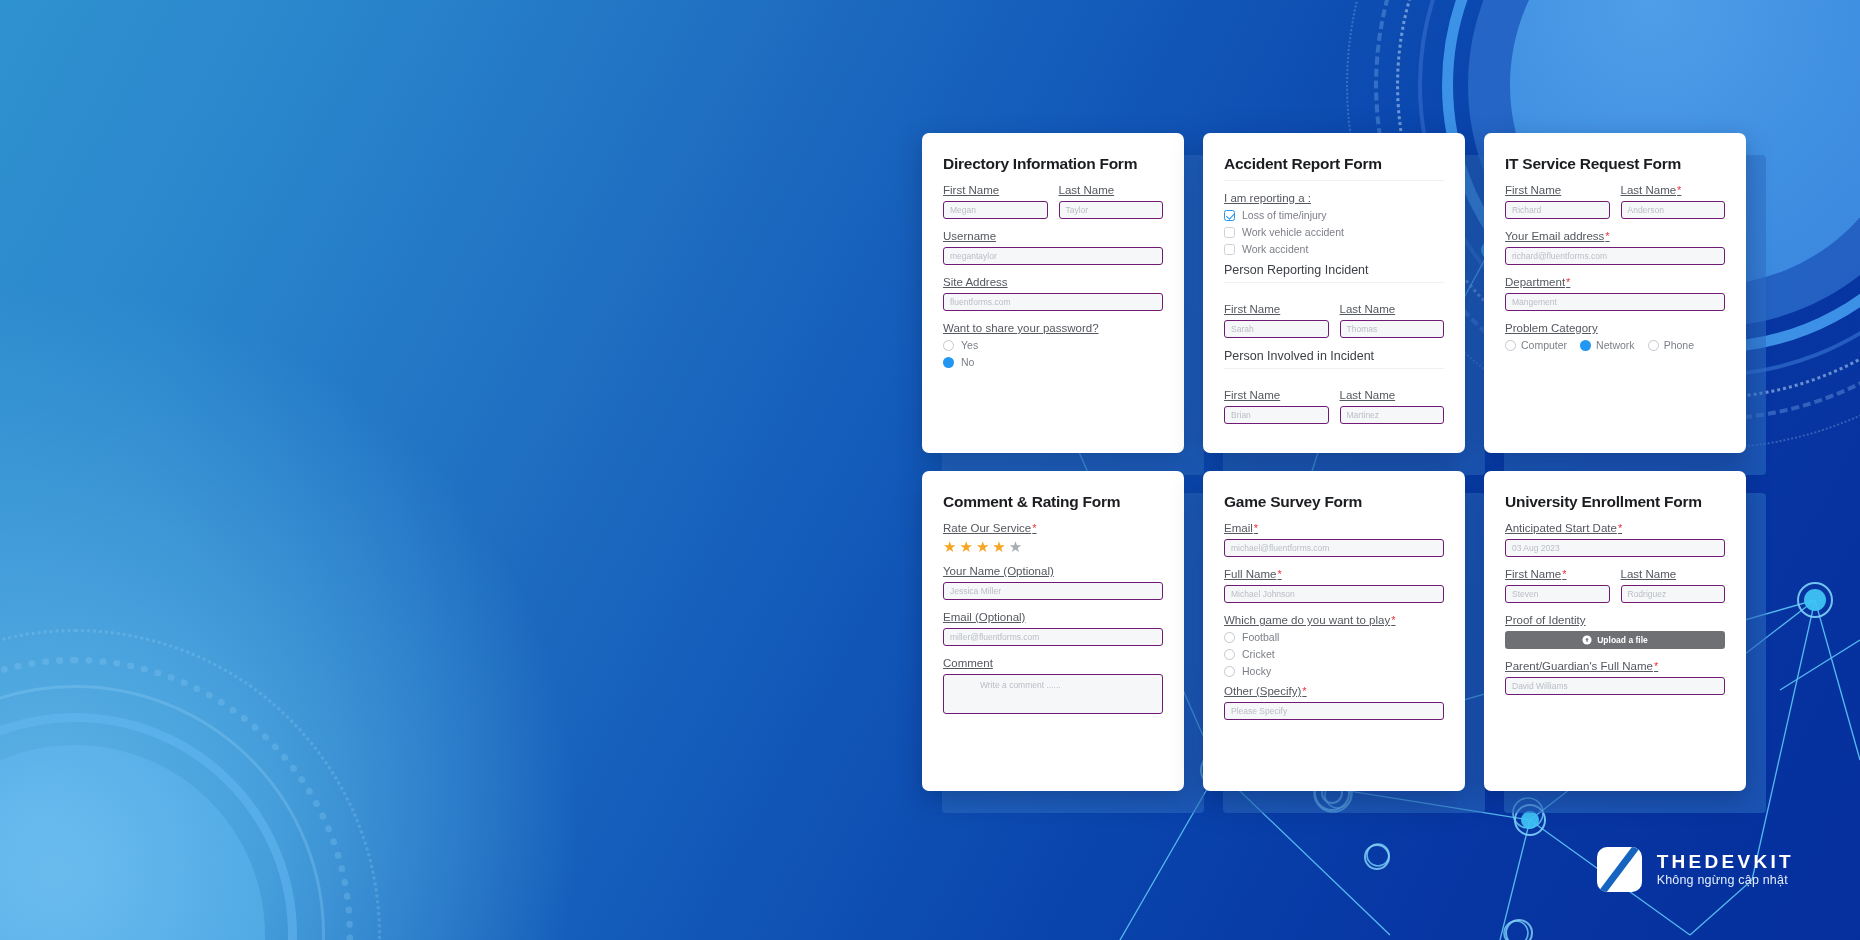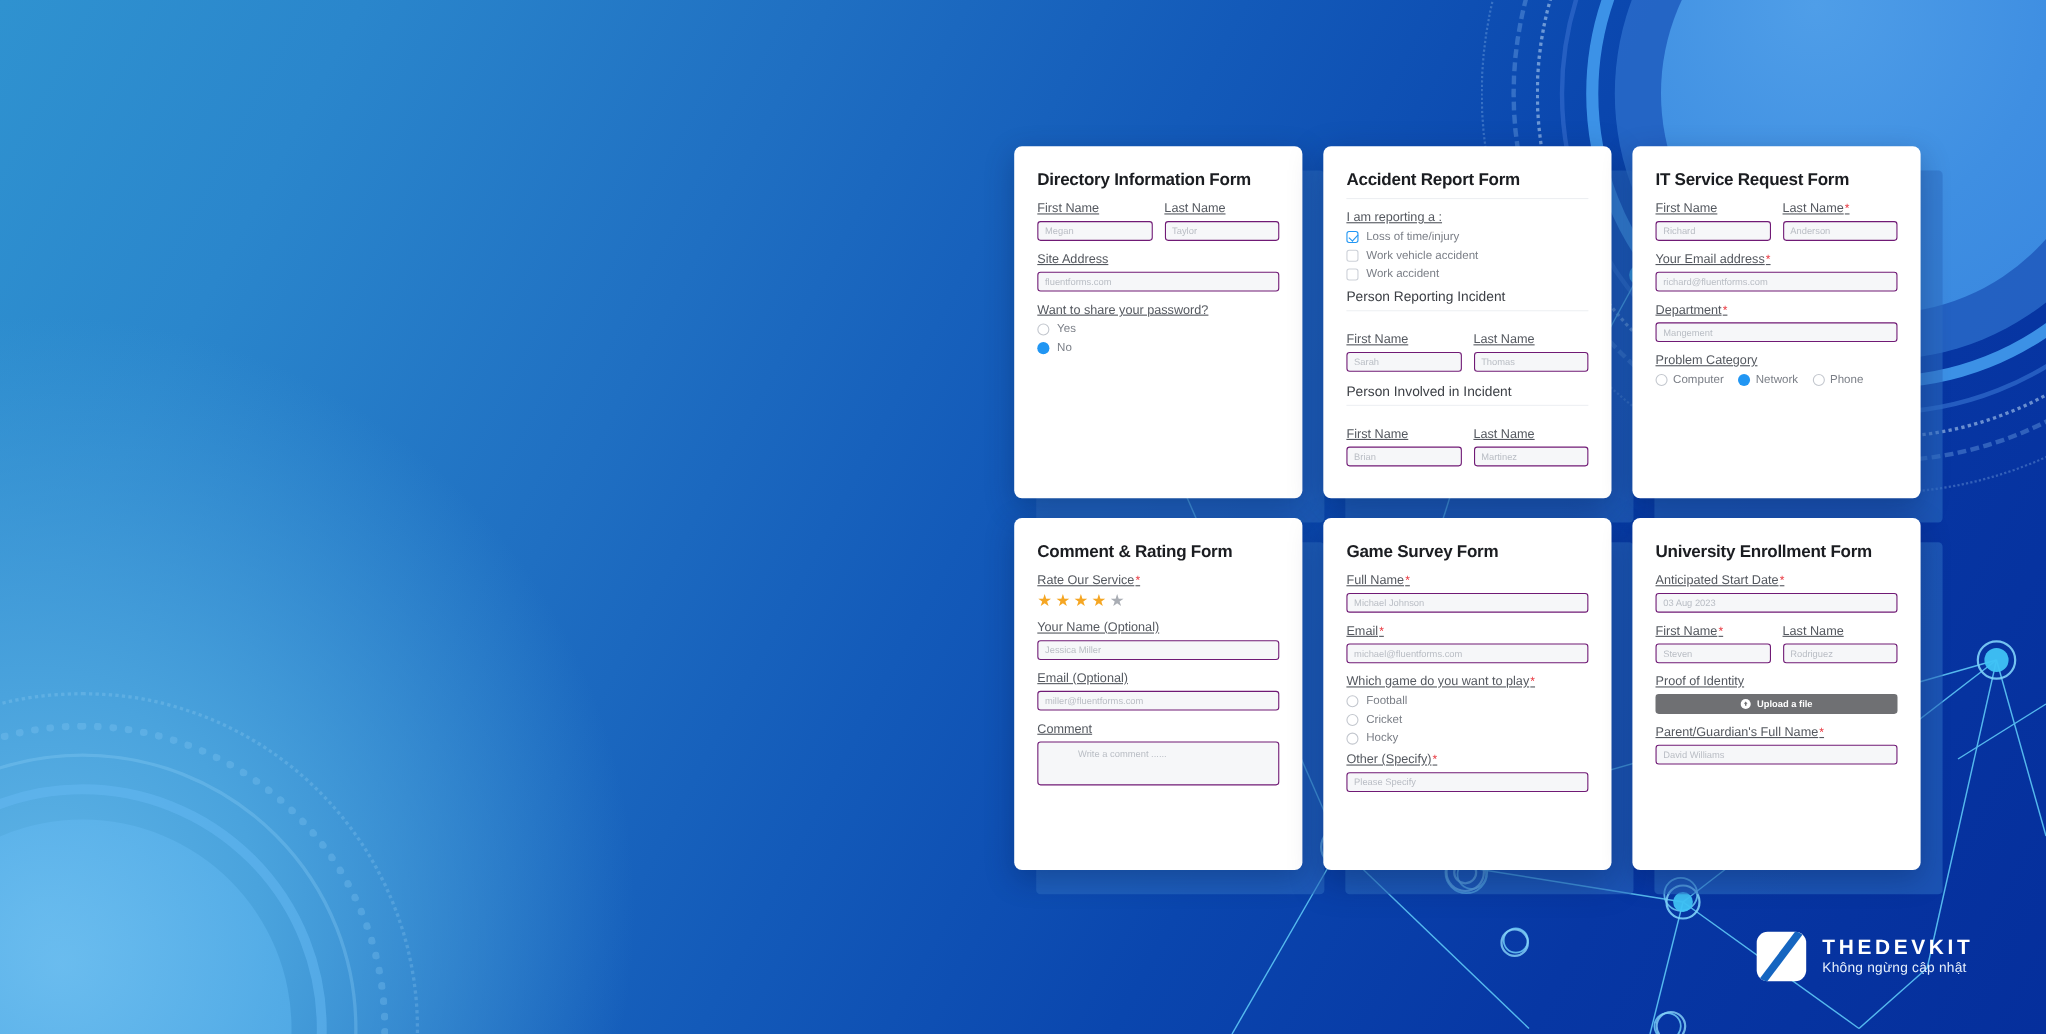--- a/index.html
+++ b/index.html
@@ -294,20 +294,24 @@
               <div class="lbl">First Name</div>
               <div class="fld">Megan</div>
             </div>
             <div>
               <div class="lbl">Last Name</div>
               <div class="fld">Taylor</div>
             </div>
           </div>
         </div>
 
+        <div class="grp">
+          <div class="lbl">Username</div>
+          <div class="fld">megantaylor</div>
+        </div>
 
         <div class="grp">
           <div class="lbl">Site Address</div>
           <div class="fld">fluentforms.com</div>
         </div>
 
         <div class="grp">
           <div class="lbl">Want to share your password?</div>
           <div class="opt">
             <span class="radio"></span>
@@ -452,27 +456,27 @@
         </div>
       </div>
     </div>
 
     <div class="slot">
       <div class="backing"></div>
       <div class="card raised">
         <div class="card-title nodiv">Game Survey Form</div>
 
         <div class="grp">
+          <div class="lbl"><span>Email</span><span class="req">*</span></div>
+          <div class="fld">michael@fluentforms.com</div>
+        </div>
+
+        <div class="grp">
           <div class="lbl"><span>Full Name</span><span class="req">*</span></div>
           <div class="fld">Michael Johnson</div>
-        </div>
-
-        <div class="grp">
-          <div class="lbl"><span>Email</span><span class="req">*</span></div>
-          <div class="fld">michael@fluentforms.com</div>
         </div>
 
         <div class="grp tight">
           <div class="lbl"><span>Which game do you want to play</span><span class="req">*</span></div>
           <div class="opt">
             <span class="radio"></span>
             <span class="opt-txt">Football</span>
           </div>
           <div class="opt">
             <span class="radio"></span>

